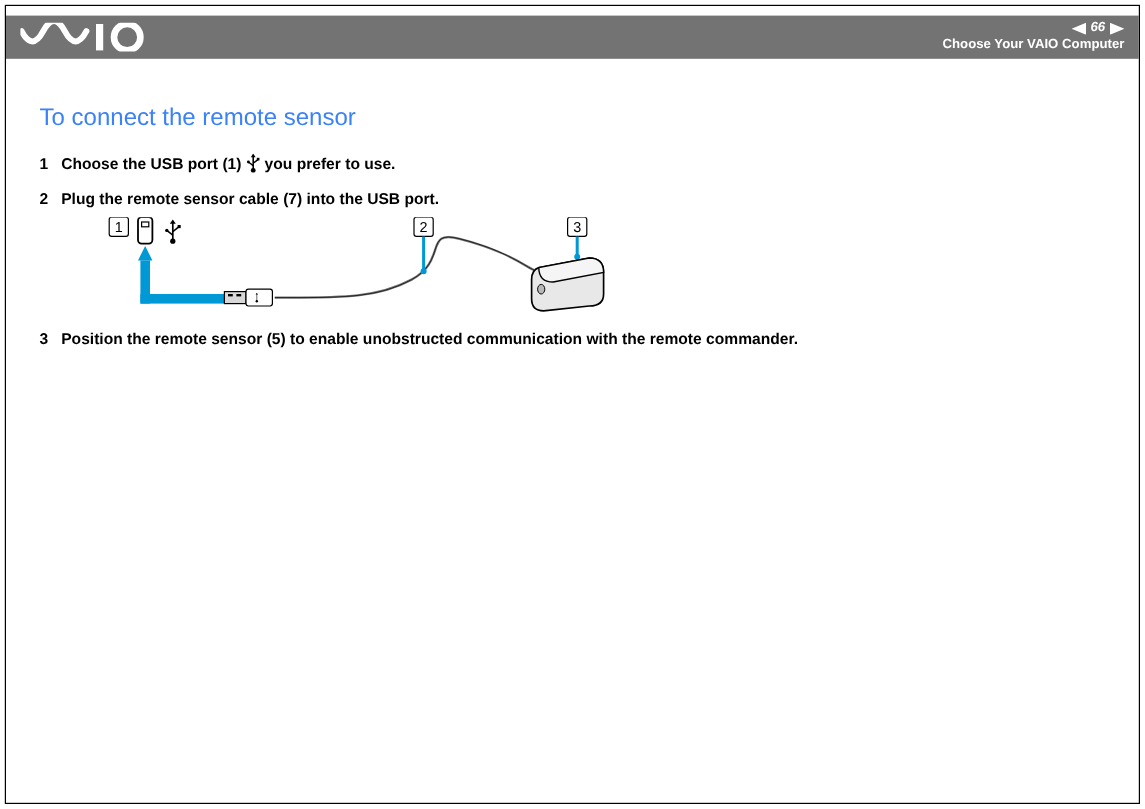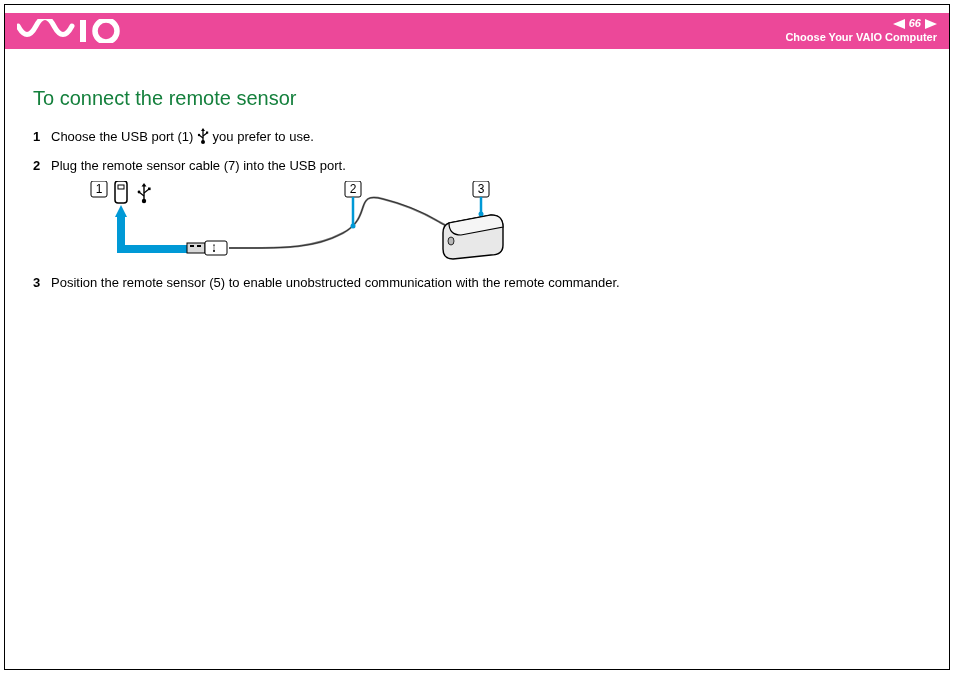--- a/index.html
+++ b/index.html
@@ -26,21 +26,21 @@
     box-sizing: border-box;
     position: relative;
     background: #fff;
   }
   .header {
     position: absolute;
     top: 8px;
     left: 0;
     right: 0;
     height: 36px;
-    background: #ec4899;
+    background: #737373;
     color: #fff;
     display: flex;
     align-items: center;
     justify-content: space-between;
     padding: 0 12px;
     box-sizing: border-box;
   }
   .brand svg { display: block; }
   .header-right {
     text-align: right;
@@ -63,40 +63,40 @@
     left: 0;
     right: 0;
     bottom: 0;
     padding: 26px 28px 0 28px;
     box-sizing: border-box;
     font-size: 13px;
     line-height: 1.5;
   }
   h2.section-title {
     font-weight: 400;
-    color: #15803d;
+    color: #3b82f6;
     font-size: 20px;
     margin: 0 0 14px 0;
   }
   ol.steps {
     list-style: none;
     padding: 0;
     margin: 0;
   }
   ol.steps > li {
     display: flex;
     margin-bottom: 6px;
     align-items: flex-start;
   }
   ol.steps > li .num {
     font-weight: 700;
     width: 18px;
     flex: 0 0 18px;
   }
-  ol.steps > li .txt { flex: 1; }
+  ol.steps > li .txt { flex: 1; font-weight: bold; }
   .usb-inline {
     display: inline-block;
     vertical-align: -3px;
   }
   .figure {
     margin: 6px 0 10px 20px;
     position: relative;
     width: 460px;
     height: 82px;
   }

